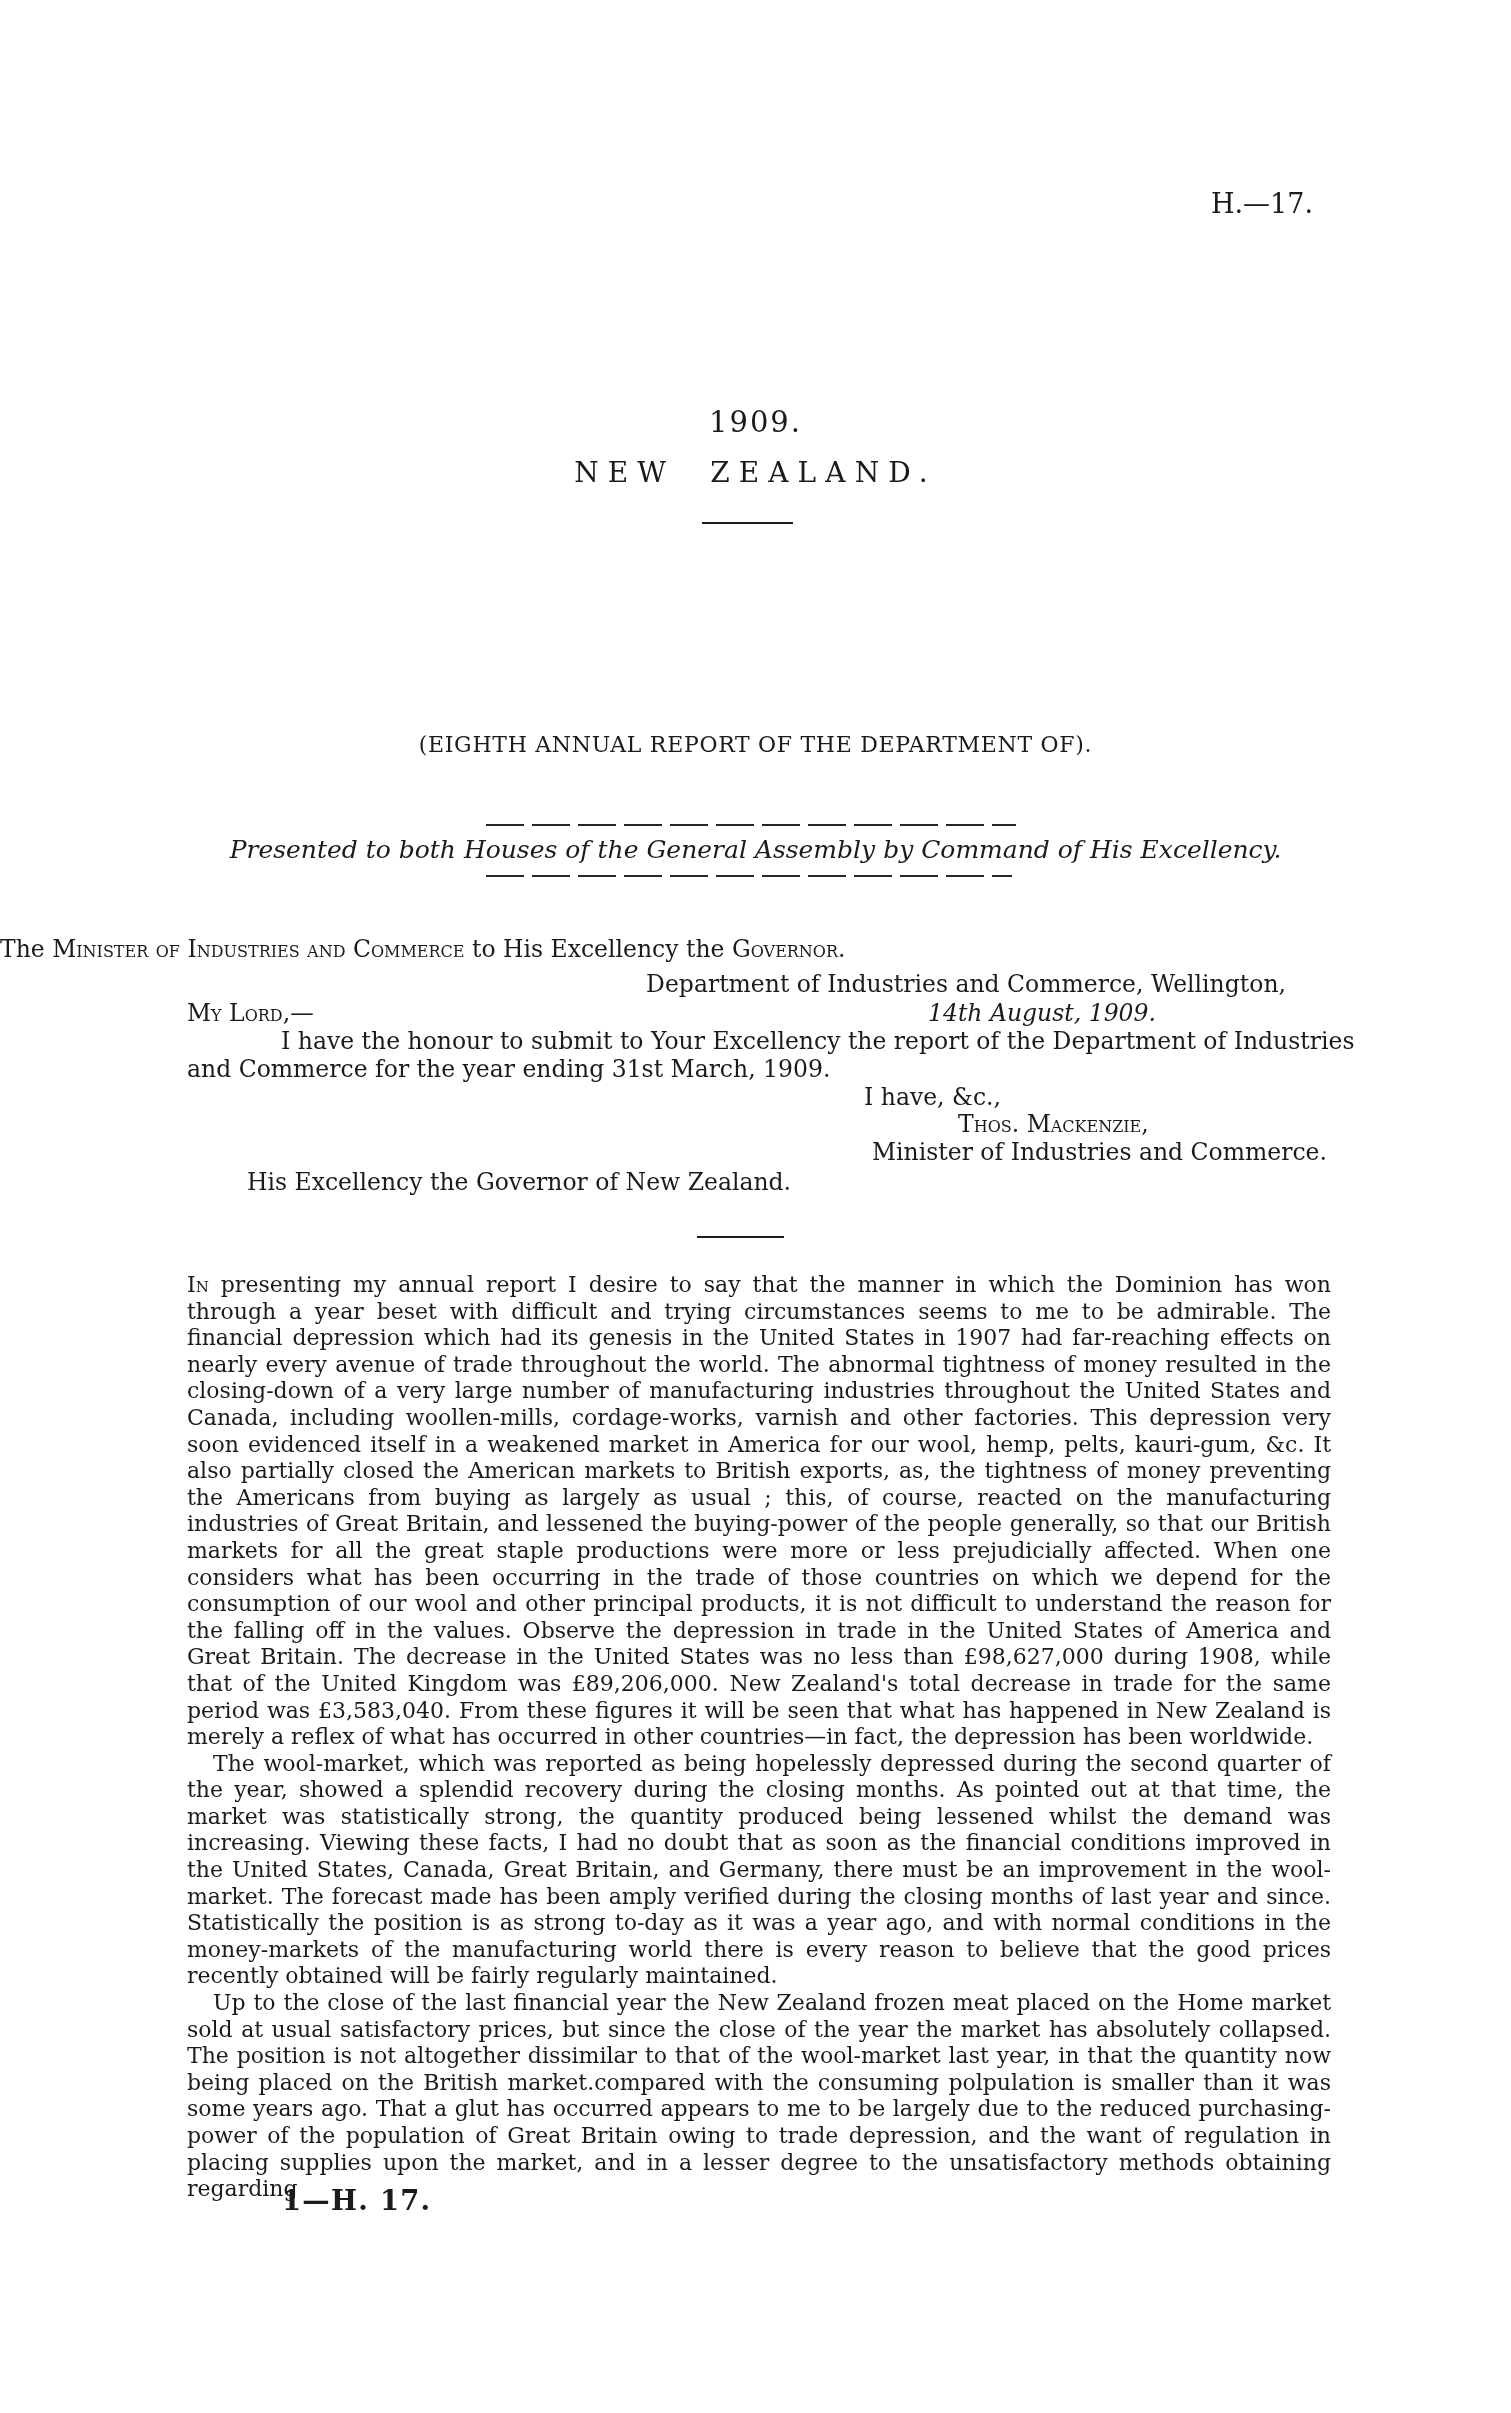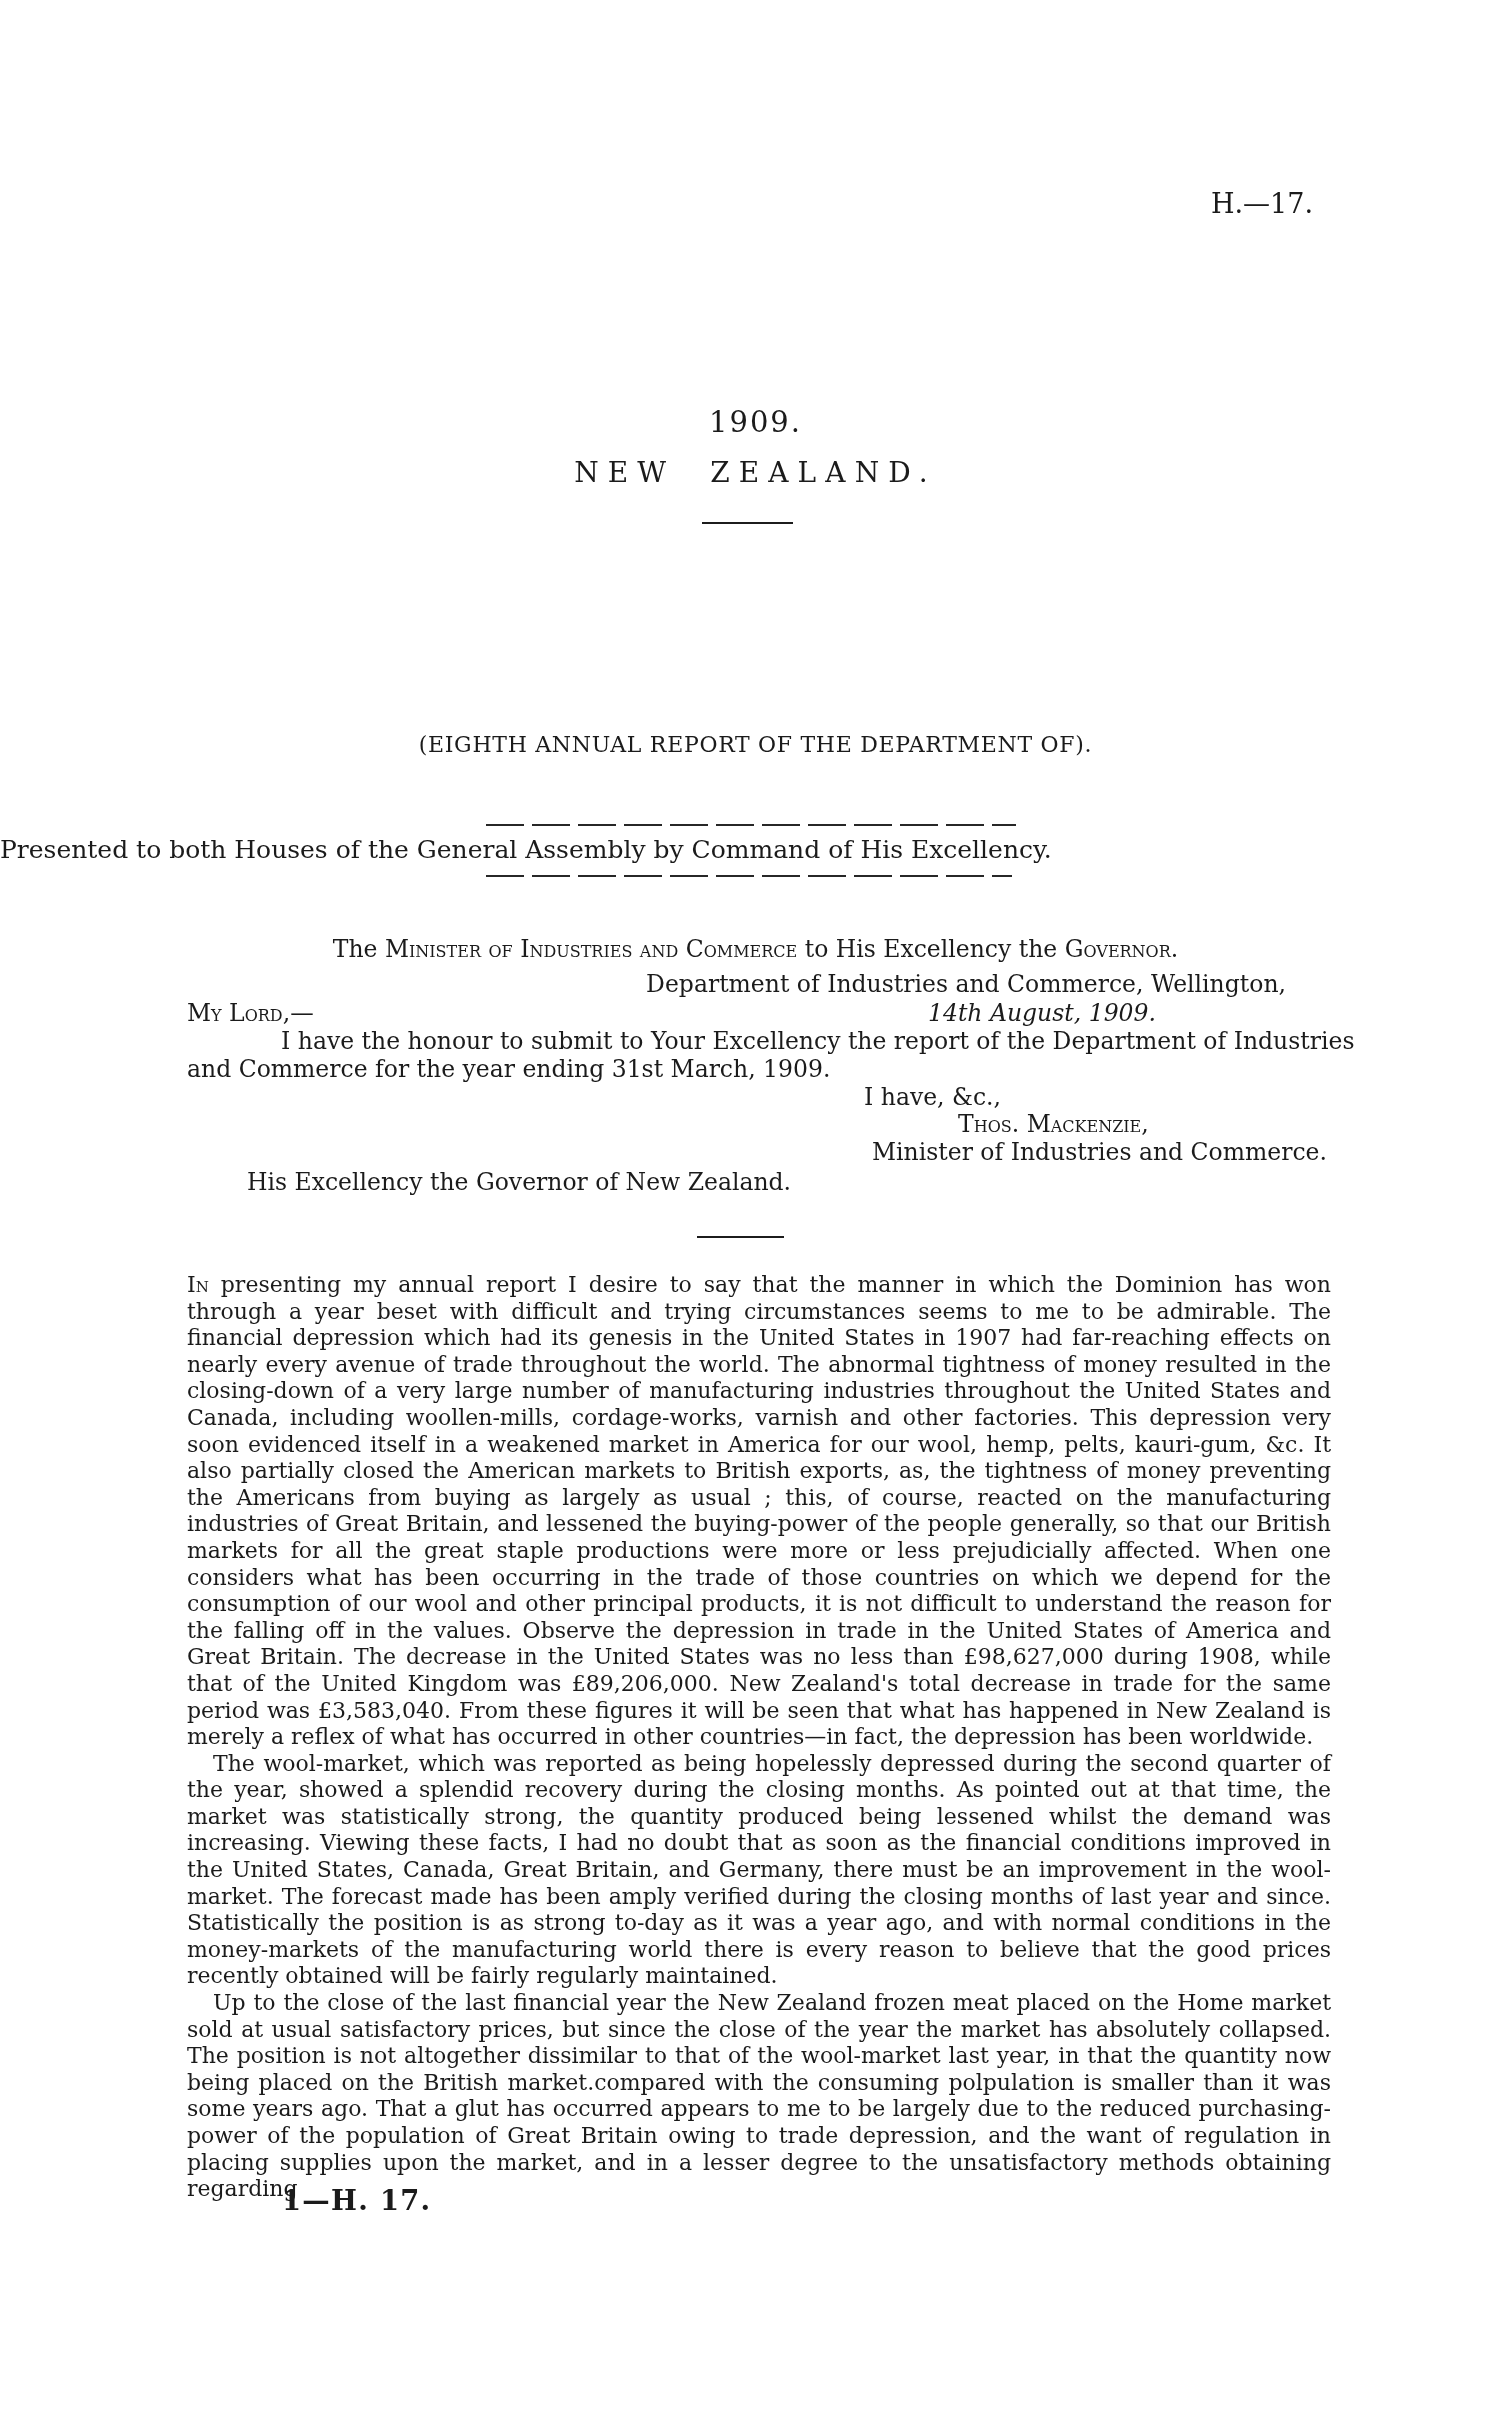--- a/index.html
+++ b/index.html
@@ -70,28 +70,30 @@
     position: absolute;
     height: 2px;
     background: repeating-linear-gradient(90deg, #272727 0px, #272727 38px, rgba(0,0,0,0) 38px, rgba(0,0,0,0) 46px);
   }
   .rule-dash1 { top: 824px; left: 486px; width: 530px; }
   .rule-dash2 { top: 875px; left: 486px; width: 526px; }
   .presented {
     position: absolute;
     top: 835px;
     width: 100%;
+    text-align: center;
+    font-style: italic;
     font-size: 25px;
   }
   .letter-line {
     position: absolute;
     font-size: 23.5px;
     white-space: nowrap;
   }
-  .salutation { top: 935px; left: 0; width: 100%; text-align: center; }
+  .salutation { top: 935px; left: 0; width: 100%; }
   .sc { font-variant: small-caps; }
   .dept-line { top: 970px; right: 225px; }
   .my-lord { top: 999px; left: 187px; font-variant: small-caps; }
   .date-line { top: 999px; left: 928px; font-style: italic; }
   .letter-body-1 { top: 1027px; left: 281px; }
   .letter-body-2 { top: 1055px; left: 187px; }
   .valediction { top: 1083px; left: 864px; }
   .signature { top: 1110px; left: 958px; font-variant: small-caps; }
   .signature-title { top: 1138px; left: 872px; }
   .addressee { top: 1168px; left: 247px; }

